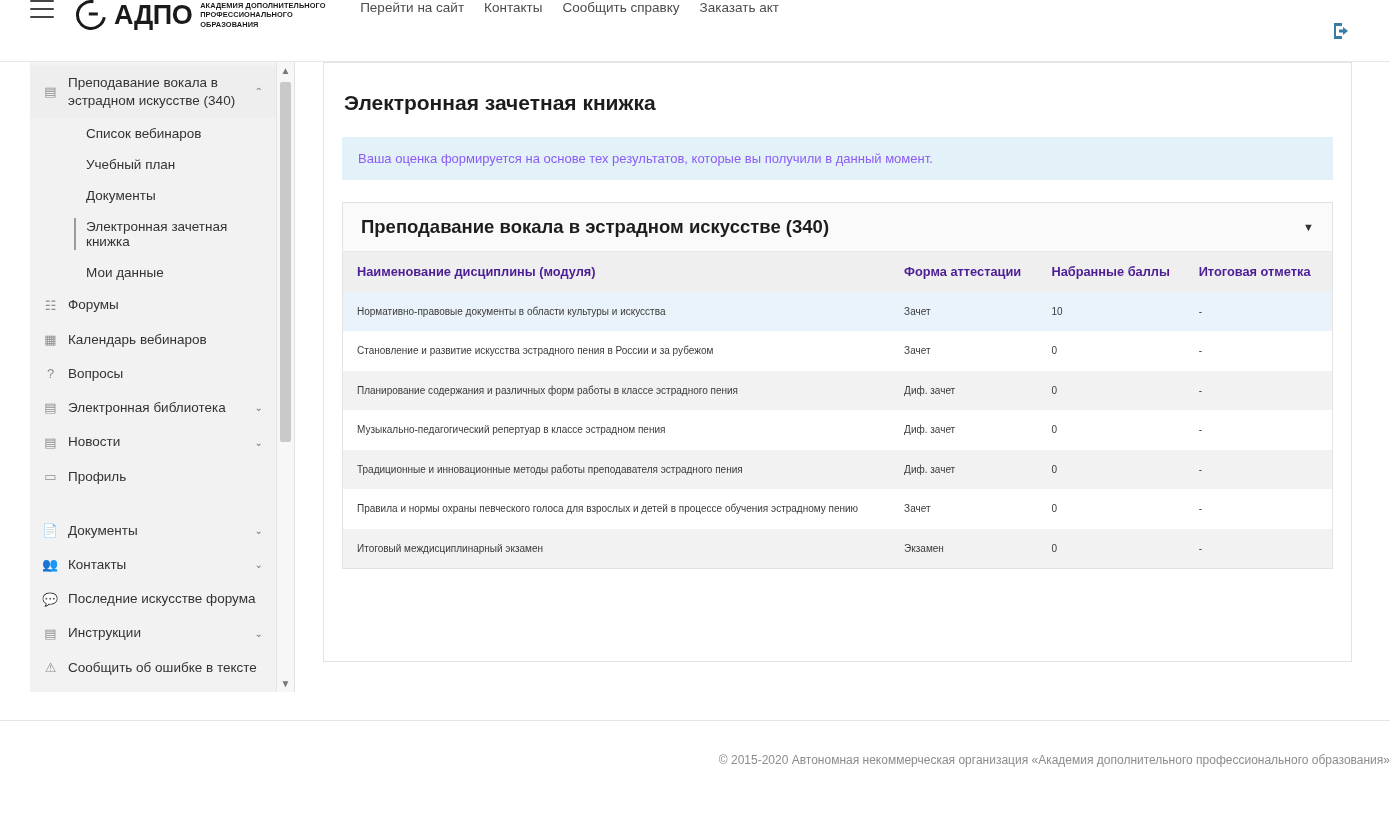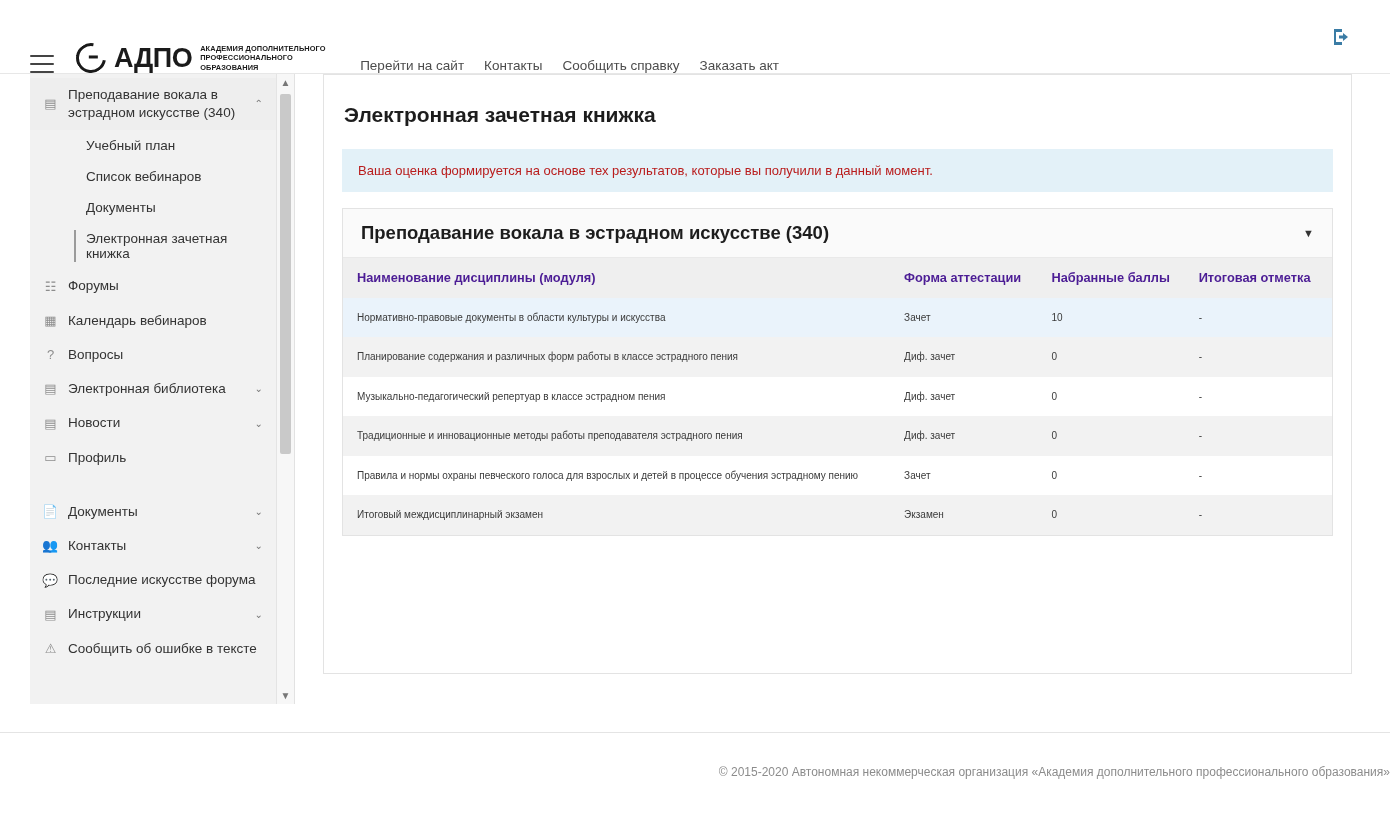--- a/index.html
+++ b/index.html
@@ -6,25 +6,25 @@
   html, body {
     margin: 0; padding: 0;
     width: 1390px; height: 830px;
     background: #ffffff;
     font-family: "Liberation Sans", sans-serif;
     color: #333333;
     overflow: hidden;
   }
   
   .navbar {
-    height: 74px;
+    height: 62px;
     background: #ffffff;
     border-bottom: 1px solid #e7e7e7;
     display: flex;
-    align-items: flex-end;
+    align-items: flex-start;
     padding: 0 22px 0 30px;
     position: relative;
   }
   .burger {
     width: 24px; height: 18px;
     display: flex; flex-direction: column; justify-content: space-between;
     cursor: pointer;
     margin-right: 22px;
   }
   .burger span { display: block; height: 2px; background: #444; border-radius: 1px; }
@@ -47,21 +47,21 @@
   }
   .brand-text {
     font-size: 27px; font-weight: bold; letter-spacing: -0.5px;
     color: #1a1a1a; line-height: 1;
   }
   .brand-sub {
     font-size: 7.4px; font-weight: bold; line-height: 1.22;
     color: #1a1a1a; letter-spacing: 0.1px; text-transform: uppercase;
     max-width: 140px;
   }
-  .nav-links { display: flex; align-items: center; gap: 20px; margin-left: 20px; margin-top: 11px; }
+  .nav-links { display: flex; align-items: center; gap: 20px; margin-left: 20px; }
   .nav-links a {
     font-size: 13.5px; color: #4c4c4c; text-decoration: none; white-space: nowrap;
   }
   .logout-icon {
     position: absolute; right: 38px; top: 50%; transform: translateY(-50%);
     color: #3a7ca5; cursor: pointer; display: flex; align-items: center;
   }
   
   .layout { display: flex; align-items: flex-start; }
   
@@ -121,24 +121,24 @@
     border: 1px solid #e3e3e3;
     min-height: 600px;
     padding: 22px 18px 30px 18px;
   }
   .page-title {
     font-size: 21px; font-weight: bold; color: #1d1d1d;
     margin: 6px 0 22px 2px;
   }
   .alert-info {
     background: #e3f1f8;
-    color: #b91c1c;
+    color: #8b5cf6;
     font-size: 13px;
     padding: 14px 16px;
-    margin-bottom: 16px;
+    margin-bottom: 22px;
   }
   .card {
     border: 1px solid #e3e3e3;
     background: #ffffff;
   }
   .card-head {
     display: flex; align-items: center;
     padding: 13px 18px;
     background: #fafafa;
     border-bottom: 1px solid #e9e9e9;
@@ -215,30 +215,33 @@
   <div class="sidebar-wrap">
     <div class="sidebar">
 
       <div class="side-item active-parent">
         <span class="ico">▤</span>
         <span>Преподавание вокала в эстрадном искусстве (340)</span>
         <span class="caret">⌃</span>
       </div>
 
       <div class="side-sub">
+        <span>Список вебинаров</span>
+      </div>
+      <div class="side-sub">
         <span>Учебный план</span>
-      </div>
-      <div class="side-sub">
-        <span>Список вебинаров</span>
       </div>
       <div class="side-sub">
         <span>Документы</span>
       </div>
       <div class="side-sub current">
         <span>Электронная зачетная книжка</span>
+      </div>
+      <div class="side-sub">
+        <span>Мои данные</span>
       </div>
 
       <div class="side-item">
         <span class="ico">☷</span>
         <span>Форумы</span>
       </div>
       <div class="side-item">
         <span class="ico">▦</span>
         <span>Календарь вебинаров</span>
       </div>
@@ -322,20 +325,26 @@
             <th>Итоговая отметка</th>
           </tr>
         </thead>
         <tbody>
           <tr class="r-blue">
             <td>Нормативно-правовые документы в области культуры и искусства</td>
             <td>Зачет</td>
             <td>10</td>
             <td>-</td>
           </tr>
+          <tr class="r-white">
+            <td>Становление и развитие искусства эстрадного пения в России и за рубежом</td>
+            <td>Зачет</td>
+            <td>0</td>
+            <td>-</td>
+          </tr>
           <tr class="r-grey">
             <td>Планирование содержания и различных форм работы в классе эстрадного пения</td>
             <td>Диф. зачет</td>
             <td>0</td>
             <td>-</td>
           </tr>
           <tr class="r-white">
             <td>Музыкально-педагогический репертуар в классе эстрадном пения</td>
             <td>Диф. зачет</td>
             <td>0</td>

